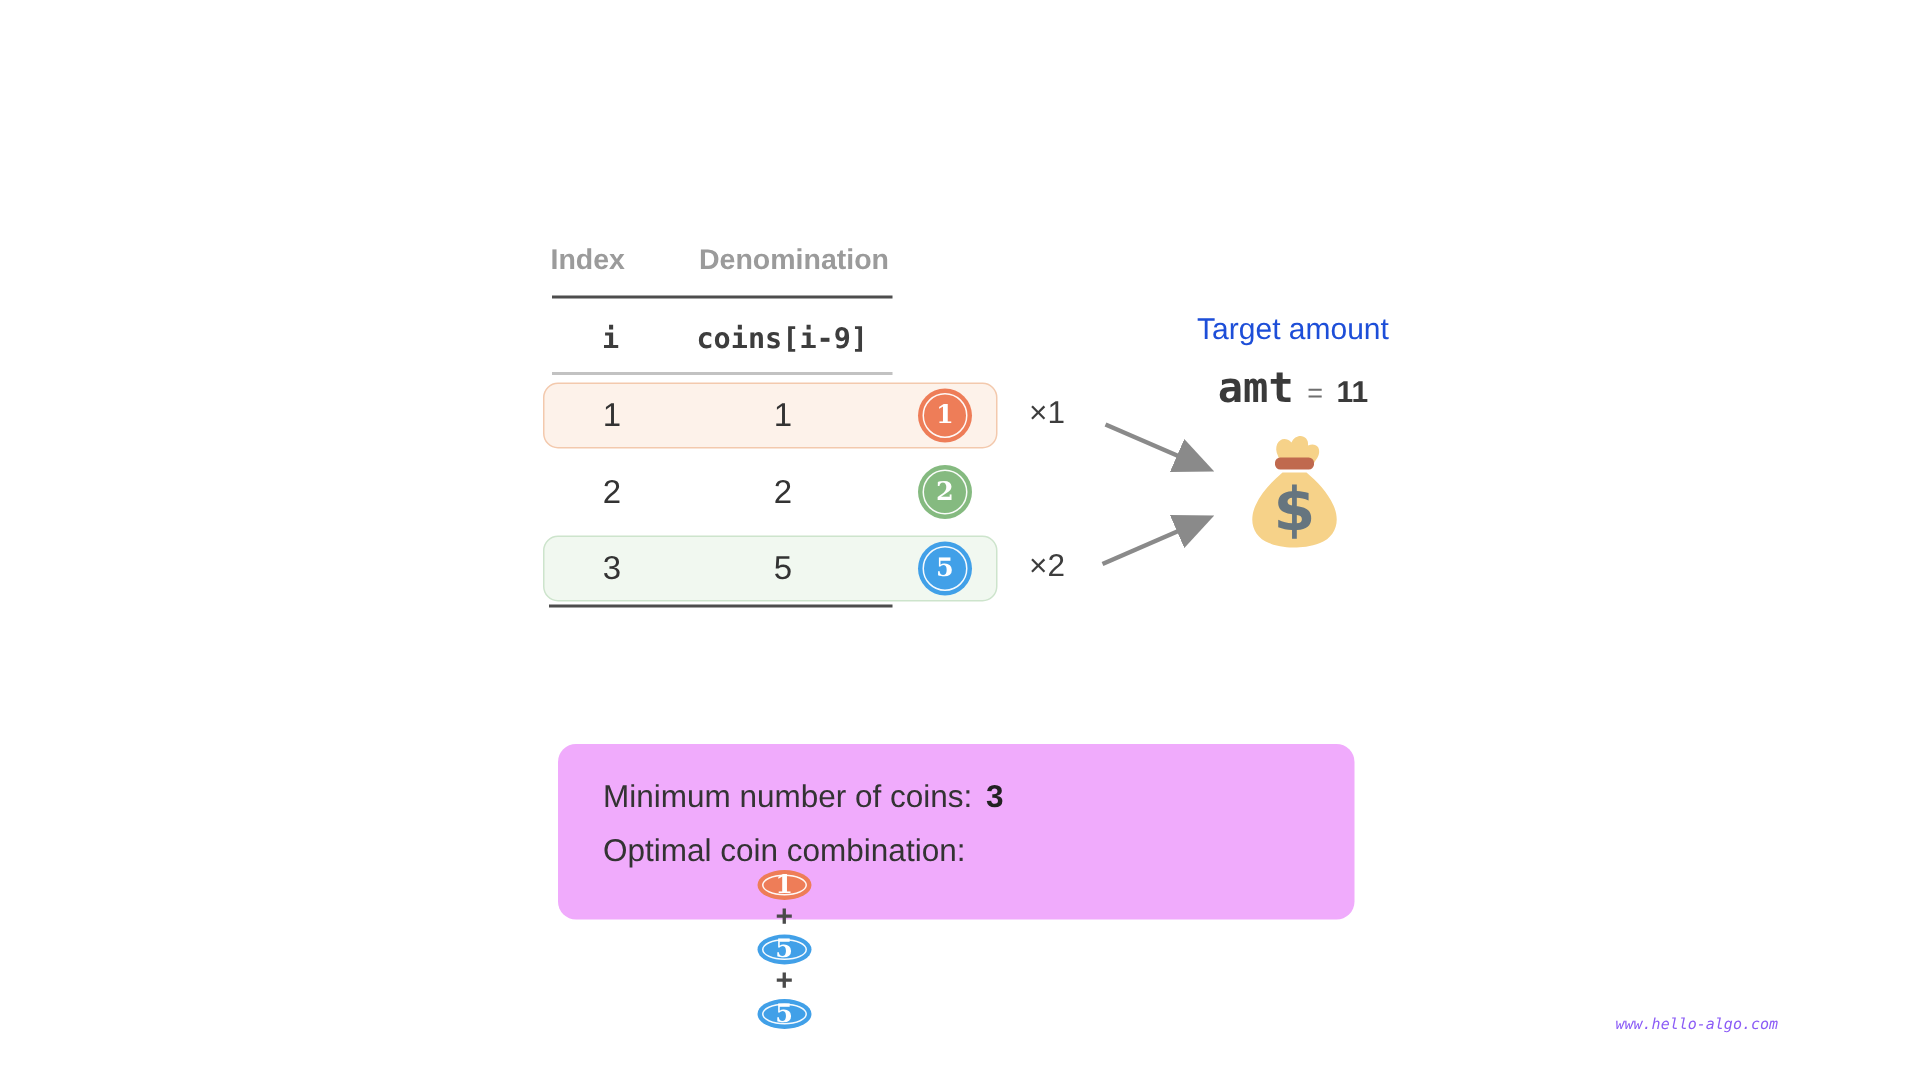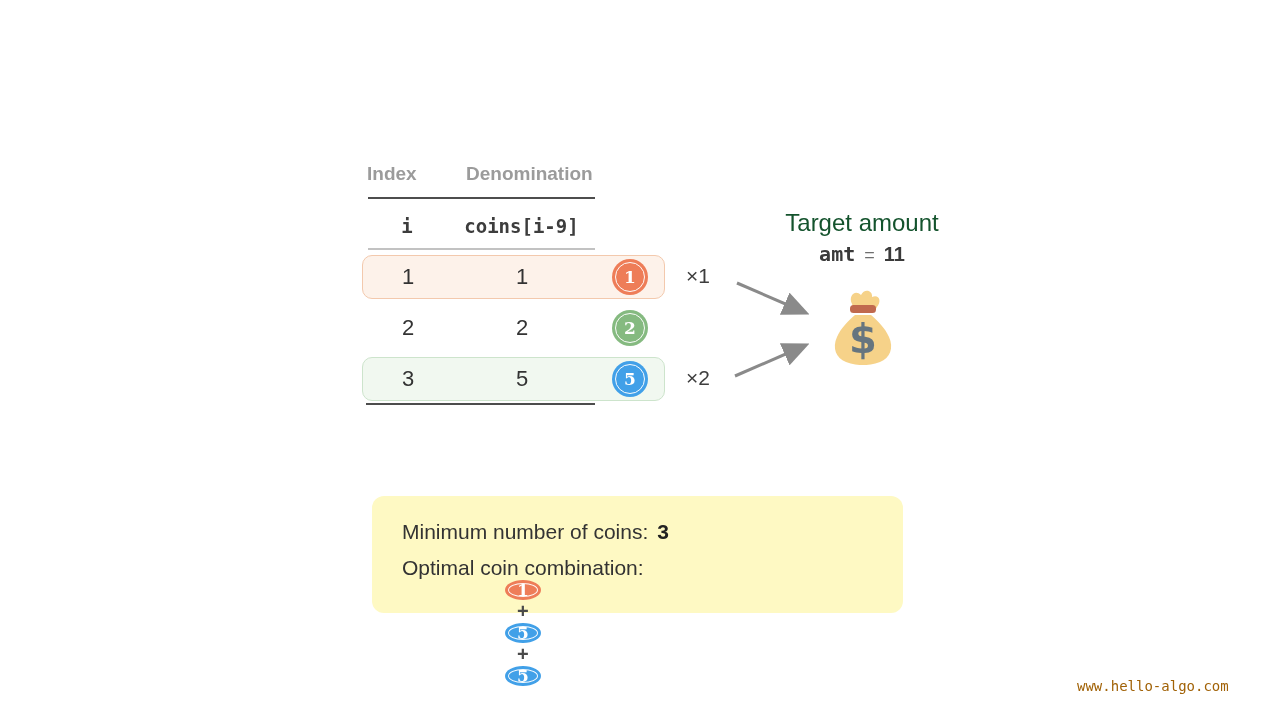--- a/index.html
+++ b/index.html
@@ -26,35 +26,35 @@
           color:#fff; font-family:"DejaVu Serif", serif; font-weight:bold; font-size:17px; }
   .coin::after { content:""; position:absolute; inset:3px; border:1.6px solid rgba(255,255,255,.95); border-radius:50%; }
   .coin-orange { background:#ee7d58; }
   .coin-green  { background:#85ba80; }
   .coin-blue   { background:#41a0e8; }
   .coin-in-row { position:absolute; left:249px; top:2.5px; }
 
   .mult { font-size:21px; color:#3d3d3d; line-height:28px; }
 
   
-  .target-label { width:220px; text-align:center; font-size:24px; color:#14532d; }
+  .target-label { width:220px; text-align:center; font-size:20px; color:#1d4ed8; }
   .target-eq { width:220px; display:flex; justify-content:center; align-items:baseline; gap:9px; }
-  .target-eq .var { font-family:"DejaVu Sans Mono", monospace; font-weight:bold; font-size:20px; color:#3a3a3a; }
+  .target-eq .var { font-family:"DejaVu Sans Mono", monospace; font-weight:bold; font-size:28px; color:#3a3a3a; }
   .target-eq .eq { font-size:18px; color:#6f6f6f; }
   .target-eq .val { font-size:20px; color:#3a3a3a;font-weight:bold; }
 
   
-  .result-box { left:372px; top:496px; width:531px; height:117px; background:#fef9c3; border-radius:12px; }
+  .result-box { left:372px; top:496px; width:531px; height:117px; background:#f0abfc; border-radius:12px; }
   .res-line { position:absolute; left:30px; height:40px; display:flex; align-items:center; }
   .res-label { font-size:21px; color:#333; }
   .res-strong { font-size:21px; font-weight:bold; color:#222; margin-left:9px; }
   .plus { font-size:20px; font-weight:bold; color:#4a4a4a; margin:0 9px; }
   .combo-gap { width:12px; }
 
-  .watermark { font-family:"DejaVu Sans Mono", monospace; font-size:14px; color:#a16207; }
+  .watermark { font-family:"DejaVu Sans Mono", monospace; font-size:10px; color:#8b5cf6;font-style:italic; }
 </style>
 </head>
 <body>
 
 <div class="abs th" style="left:367px; top:162px; width:80px;">Index</div>
 <div class="abs th" style="left:466px; top:162px; width:161px;">Denomination</div>
 
 <div class="abs rule-dark" style="left:368px; top:197px; width:227px;"></div>
 
 <div class="abs sub" style="left:367px; top:213px; width:80px;">i</div>

